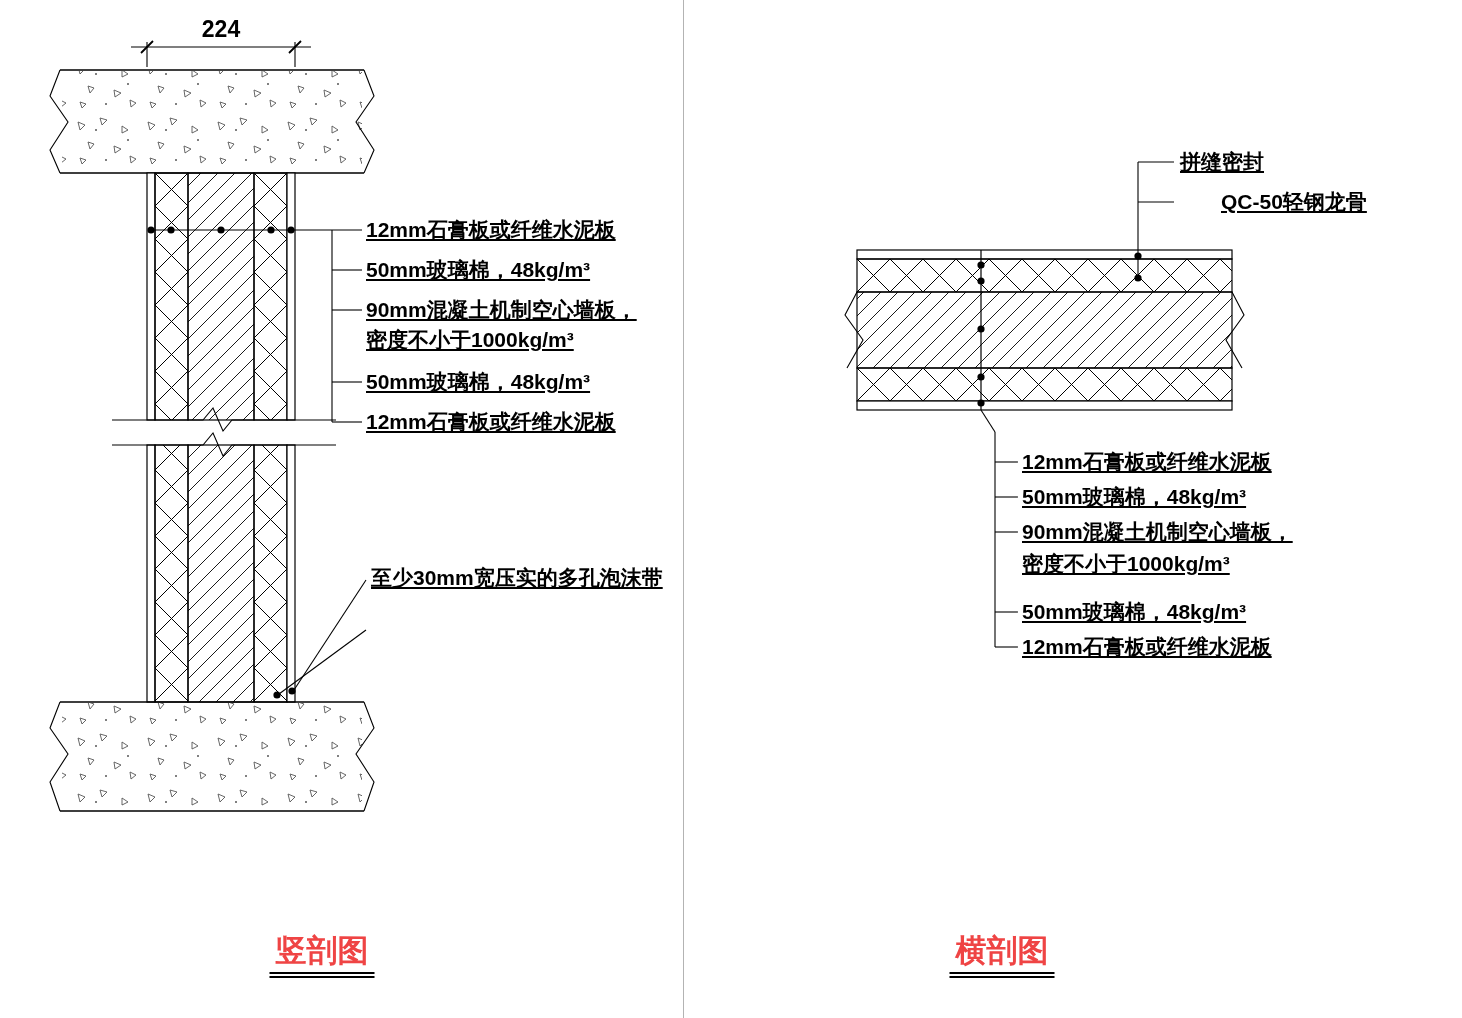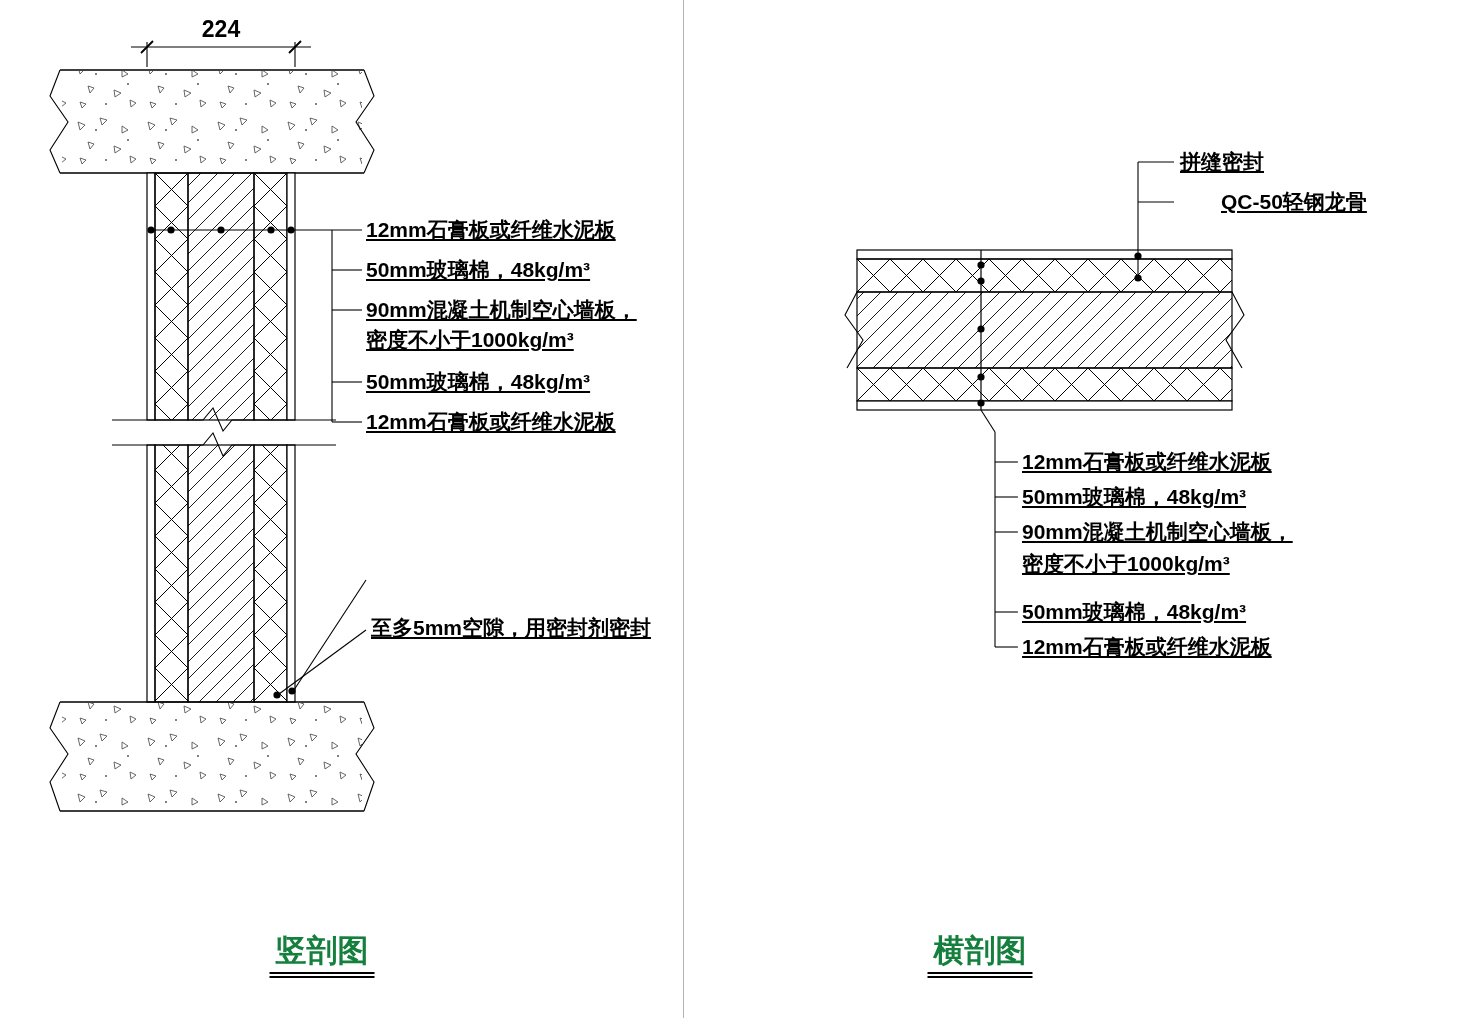--- a/index.html
+++ b/index.html
@@ -12,21 +12,21 @@
   .lbl{
     position:absolute;white-space:nowrap;font-weight:bold;
     font-size:21px;line-height:24px;color:#000;text-decoration:underline;
   }
   .dim{
     position:absolute;left:191px;top:16px;width:60px;text-align:center;
     font-weight:bold;font-size:23px;color:#000;
   }
   .sect-title{
     position:absolute;transform:translateX(-50%);
-    font-weight:bold;font-size:31px;line-height:36px;color:#15803d;
+    font-weight:bold;font-size:31px;line-height:36px;color:#ef4444;
     padding:0 6px 3px 6px;border-bottom:2px solid #000;
   }
   .sect-title::after{
     content:"";position:absolute;left:0;right:0;bottom:-6px;height:2px;background:#000;
   }
 </style>
 </head>
 <body>
 
 <div class="page">
@@ -175,29 +175,29 @@
   <div class="divider"></div>
 
   <div class="dim">224</div>
 
   <div class="lbl" style="left:366px;top:218px">12mm石膏板或纤维水泥板</div>
   <div class="lbl" style="left:366px;top:258px">50mm玻璃棉，48kg/m³</div>
   <div class="lbl" style="left:366px;top:298px">90mm混凝土机制空心墙板，</div>
   <div class="lbl" style="left:366px;top:328px">密度不小于1000kg/m³</div>
   <div class="lbl" style="left:366px;top:370px">50mm玻璃棉，48kg/m³</div>
   <div class="lbl" style="left:366px;top:410px">12mm石膏板或纤维水泥板</div>
-  <div class="lbl" style="left:371px;top:616px">至多5mm空隙，用密封剂密封</div>
+  <div class="lbl" style="left:371px;top:566px">至少30mm宽压实的多孔泡沫带</div>
 
   <div class="sect-title" style="left:322px;top:933px">竖剖图</div>
 
   <div class="lbl" style="left:1180px;top:150px">拼缝密封</div>
   <div class="lbl" style="left:1221px;top:190px">QC-50轻钢龙骨</div>
 
   <div class="lbl" style="left:1022px;top:450px">12mm石膏板或纤维水泥板</div>
   <div class="lbl" style="left:1022px;top:485px">50mm玻璃棉，48kg/m³</div>
   <div class="lbl" style="left:1022px;top:520px">90mm混凝土机制空心墙板，</div>
   <div class="lbl" style="left:1022px;top:552px">密度不小于1000kg/m³</div>
   <div class="lbl" style="left:1022px;top:600px">50mm玻璃棉，48kg/m³</div>
   <div class="lbl" style="left:1022px;top:635px">12mm石膏板或纤维水泥板</div>
 
-  <div class="sect-title" style="left:980px;top:933px">横剖图</div>
+  <div class="sect-title" style="left:1002px;top:933px">横剖图</div>
 
 </div>
 
 </body></html>

